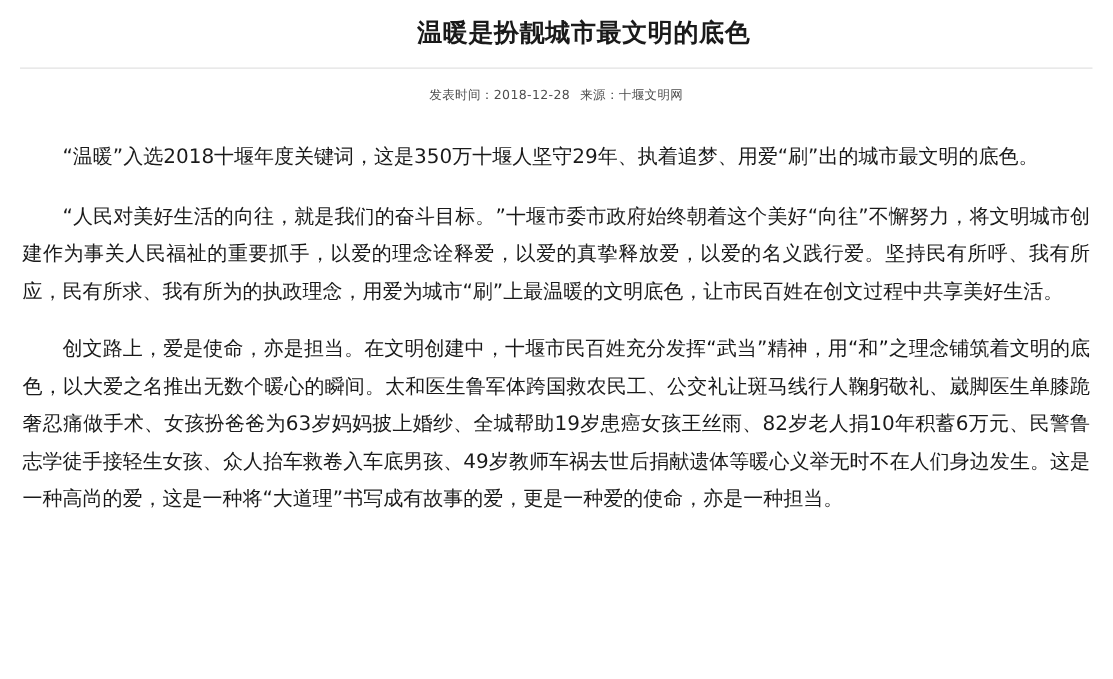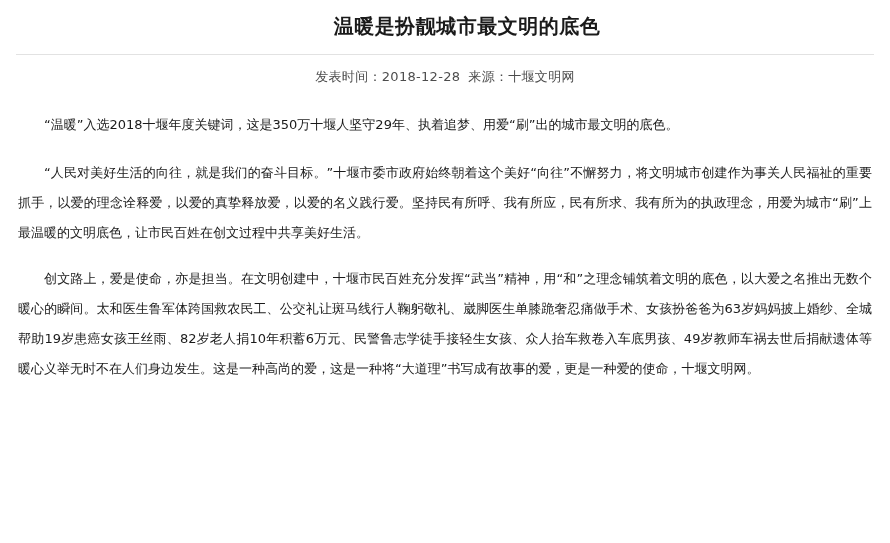--- a/index.html
+++ b/index.html
@@ -33,34 +33,34 @@
     padding-left: 44px;
   }
   .title-rule {
     border: 0;
     border-top: 1px solid #e2e2e2;
     margin: 14px 16px 0 16px;
     height: 0;
   }
   .meta-line {
     text-align: center;
-    font-size: 13px;
+    font-size: 10px;
     color: #4d4d4d;
     margin-top: 13px;
     line-height: 18px;
     letter-spacing: 0.3px;
     font-family: "DejaVu Sans", sans-serif;
   }
   .meta-sep {
     display: inline-block;
     width: 8px;
   }
   .body-copy {
     margin: 24px 18px 0 18px;
-    font-size: 13px;
+    font-size: 16px;
     line-height: 30px;
     color: #1a1a1a;
     text-align: justify;
     font-family: "DejaVu Sans", sans-serif;
   }
   .body-copy p {
     margin: 0 0 0 0;
     text-indent: 2em;
   }
   .body-copy p + p {
@@ -79,16 +79,16 @@
 
   <hr class="title-rule">
 
   <div class="meta-line">
     <span>发表时间：</span><span>2018-12-28</span><span class="meta-sep"></span><span>来源：</span><span>十堰文明网</span>
   </div>
 
   <div class="body-copy">
     <p>“温暖”入选2018十堰年度关键词，这是350万十堰人坚守29年、执着追梦、用爱“刷”出的城市最文明的底色。</p>
     <p>“人民对美好生活的向往，就是我们的奋斗目标。”十堰市委市政府始终朝着这个美好“向往”不懈努力，将文明城市创建作为事关人民福祉的重要抓手，以爱的理念诠释爱，以爱的真挚释放爱，以爱的名义践行爱。坚持民有所呼、我有所应，民有所求、我有所为的执政理念，用爱为城市“刷”上最温暖的文明底色，让市民百姓在创文过程中共享美好生活。</p>
-    <p class="para-gap">创文路上，爱是使命，亦是担当。在文明创建中，十堰市民百姓充分发挥“武当”精神，用“和”之理念铺筑着文明的底色，以大爱之名推出无数个暖心的瞬间。太和医生鲁军体跨国救农民工、公交礼让斑马线行人鞠躬敬礼、崴脚医生单膝跪奢忍痛做手术、女孩扮爸爸为63岁妈妈披上婚纱、全城帮助19岁患癌女孩王丝雨、82岁老人捐10年积蓄6万元、民警鲁志学徒手接轻生女孩、众人抬车救卷入车底男孩、49岁教师车祸去世后捐献遗体等暖心义举无时不在人们身边发生。这是一种高尚的爱，这是一种将“大道理”书写成有故事的爱，更是一种爱的使命，十堰文明网。</p>
+    <p class="para-gap">创文路上，爱是使命，亦是担当。在文明创建中，十堰市民百姓充分发挥“武当”精神，用“和”之理念铺筑着文明的底色，以大爱之名推出无数个暖心的瞬间。太和医生鲁军体跨国救农民工、公交礼让斑马线行人鞠躬敬礼、崴脚医生单膝跪奢忍痛做手术、女孩扮爸爸为63岁妈妈披上婚纱、全城帮助19岁患癌女孩王丝雨、82岁老人捐10年积蓄6万元、民警鲁志学徒手接轻生女孩、众人抬车救卷入车底男孩、49岁教师车祸去世后捐献遗体等暖心义举无时不在人们身边发生。这是一种高尚的爱，这是一种将“大道理”书写成有故事的爱，更是一种爱的使命，亦是一种担当。</p>
   </div>
 
 </div>
 
 </body></html>

